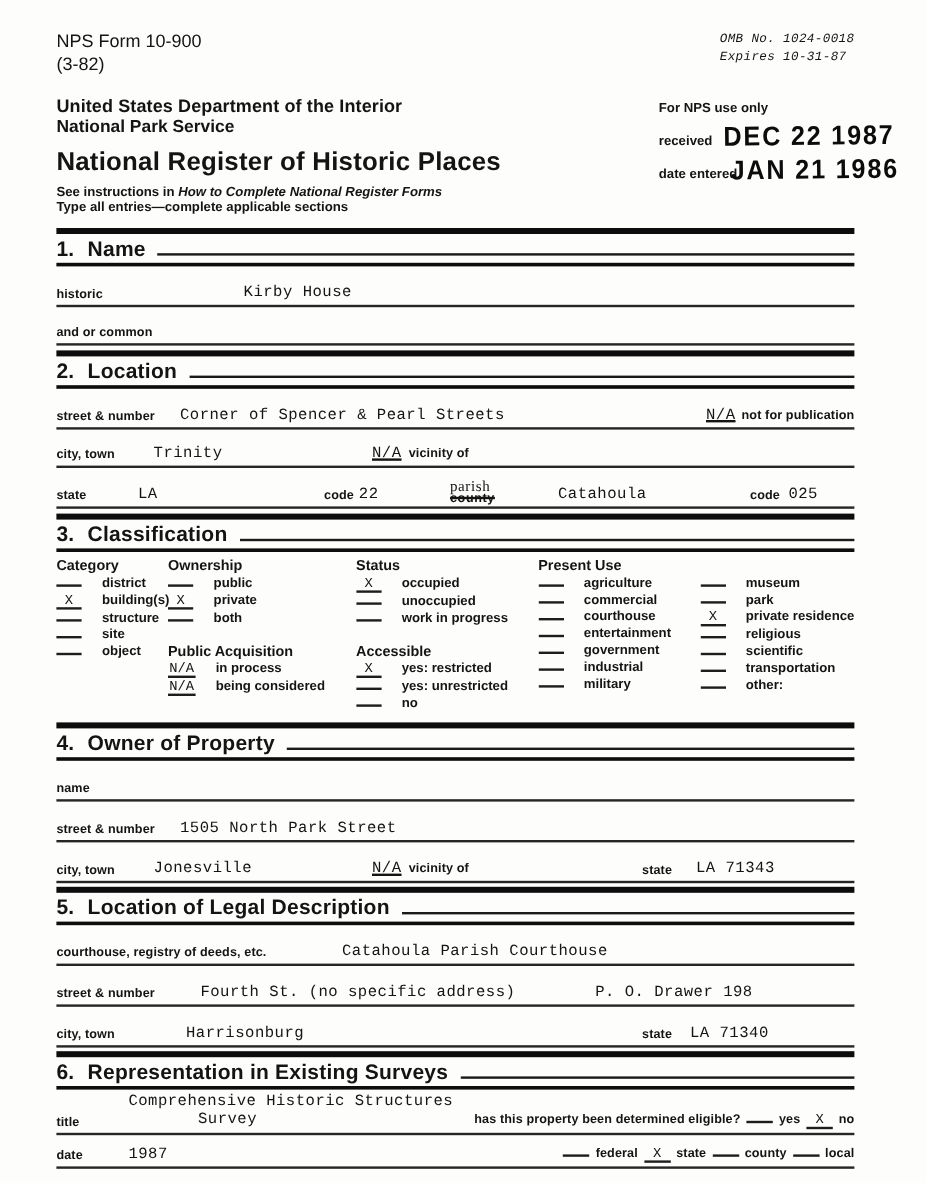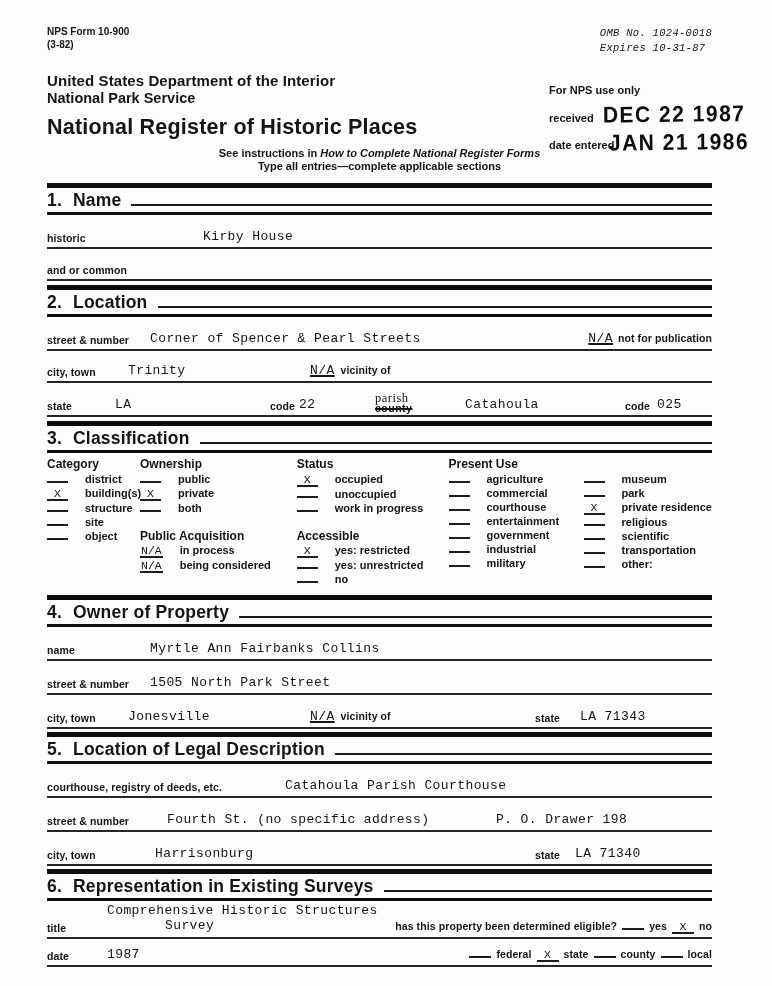--- a/index.html
+++ b/index.html
@@ -9,27 +9,27 @@
     margin:0 auto;
     background:#fdfdfb;
     color:#141414;
     font-family:"Liberation Sans", sans-serif;
     box-sizing:border-box;
     padding:26px 60px 10px 47px;
     overflow:hidden;
   }
   
   .hdr-row { display:flex; justify-content:space-between; align-items:flex-start; }
-  .form-no { font-size:10px; font-weight:700; line-height:1.25; }
+  .form-no { font-size:15px; font-weight:400; line-height:1.25; }
   .omb { font-family:"Liberation Mono", monospace; font-style:italic; font-size:10.5px; line-height:1.45; letter-spacing:0.3px; }
   .agency { margin-top:16px; }
   .agency-1 { font-size:15px; font-weight:700; letter-spacing:0.1px; }
   .agency-2 { font-size:14.5px; font-weight:700; margin-top:1px; }
   .big-title { margin-top:9px; font-size:21.5px; font-weight:700; line-height:1.13; letter-spacing:0.2px; width:480px; }
-  .instr { margin-top:7px; font-size:11px; font-weight:700; line-height:1.22;text-align:center; }
+  .instr { margin-top:7px; font-size:11px; font-weight:700; line-height:1.22; }
   .instr em { font-style:italic; }
   .nps-box { position:absolute; left:549px; top:84px; width:215px; height:84px; font-size:11px; }
   .nps-use { font-weight:700; font-size:11px; }
   .stamp-lbl { position:absolute; font-weight:700; font-size:11px; }
   .stamp {
     position:absolute;
     font-weight:700; font-size:21px; letter-spacing:1.5px; white-space:nowrap;
     transform:scaleY(1.08) rotate(-0.6deg); transform-origin:left bottom;
     color:#0c0c0c;
   }
@@ -326,21 +326,20 @@
   <div>
     <div class="sec-head">
       <h2 class="sec-title">
           <span class="sec-num">4.</span>
           <span>Owner of Property</span>
         </h2>
       <div class="sec-rule"></div>
     </div>
     <div class="frow h28 mt4">
       <span class="at lbl" style="left:0">name</span>
-      <span class="at val" style="left:103px">Myrtle Ann Fairbanks Collins</span>
     </div>
     <div class="frow h28 mt4">
       <span class="at lbl" style="left:0">street &amp; number</span>
       <span class="at val" style="left:103px">1505 North Park Street</span>
     </div>
     <div class="frow h28 mt4">
       <span class="at lbl" style="left:0">city, town</span>
       <span class="at val" style="left:81px">Jonesville</span>
       <span class="at val-pair" style="left:263px">
         <span class="val" style="text-decoration:underline; text-decoration-thickness:2px;">N/A</span>

